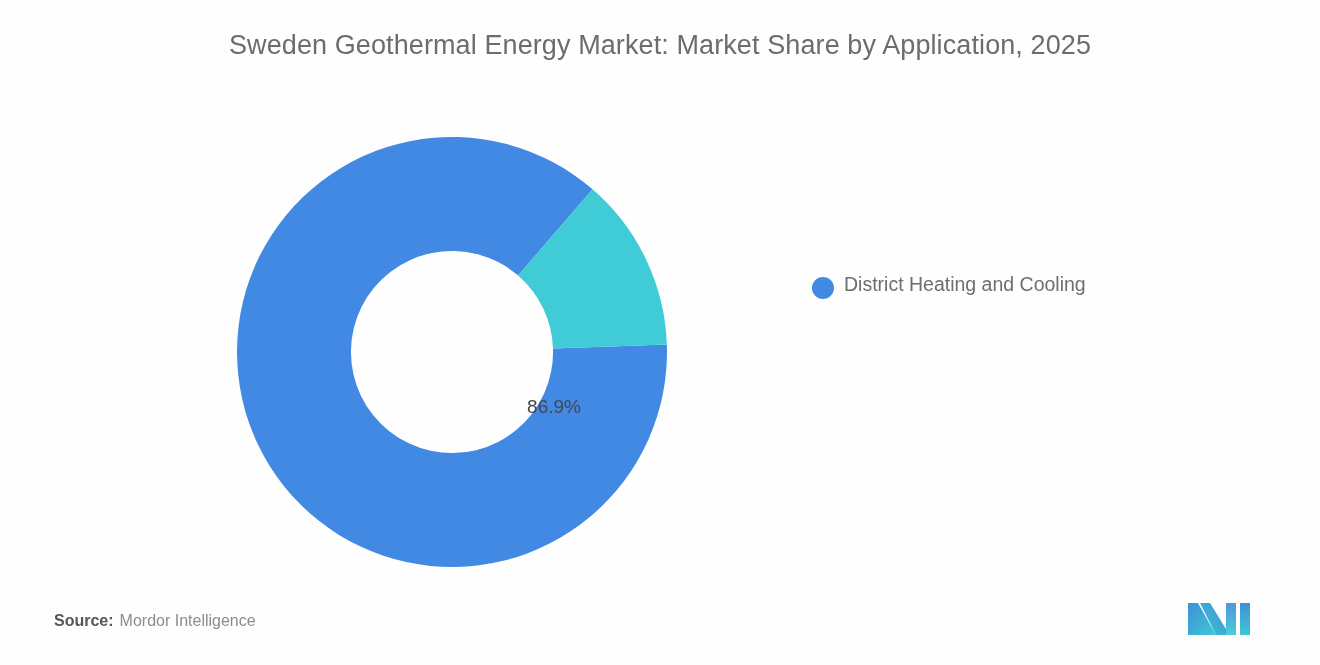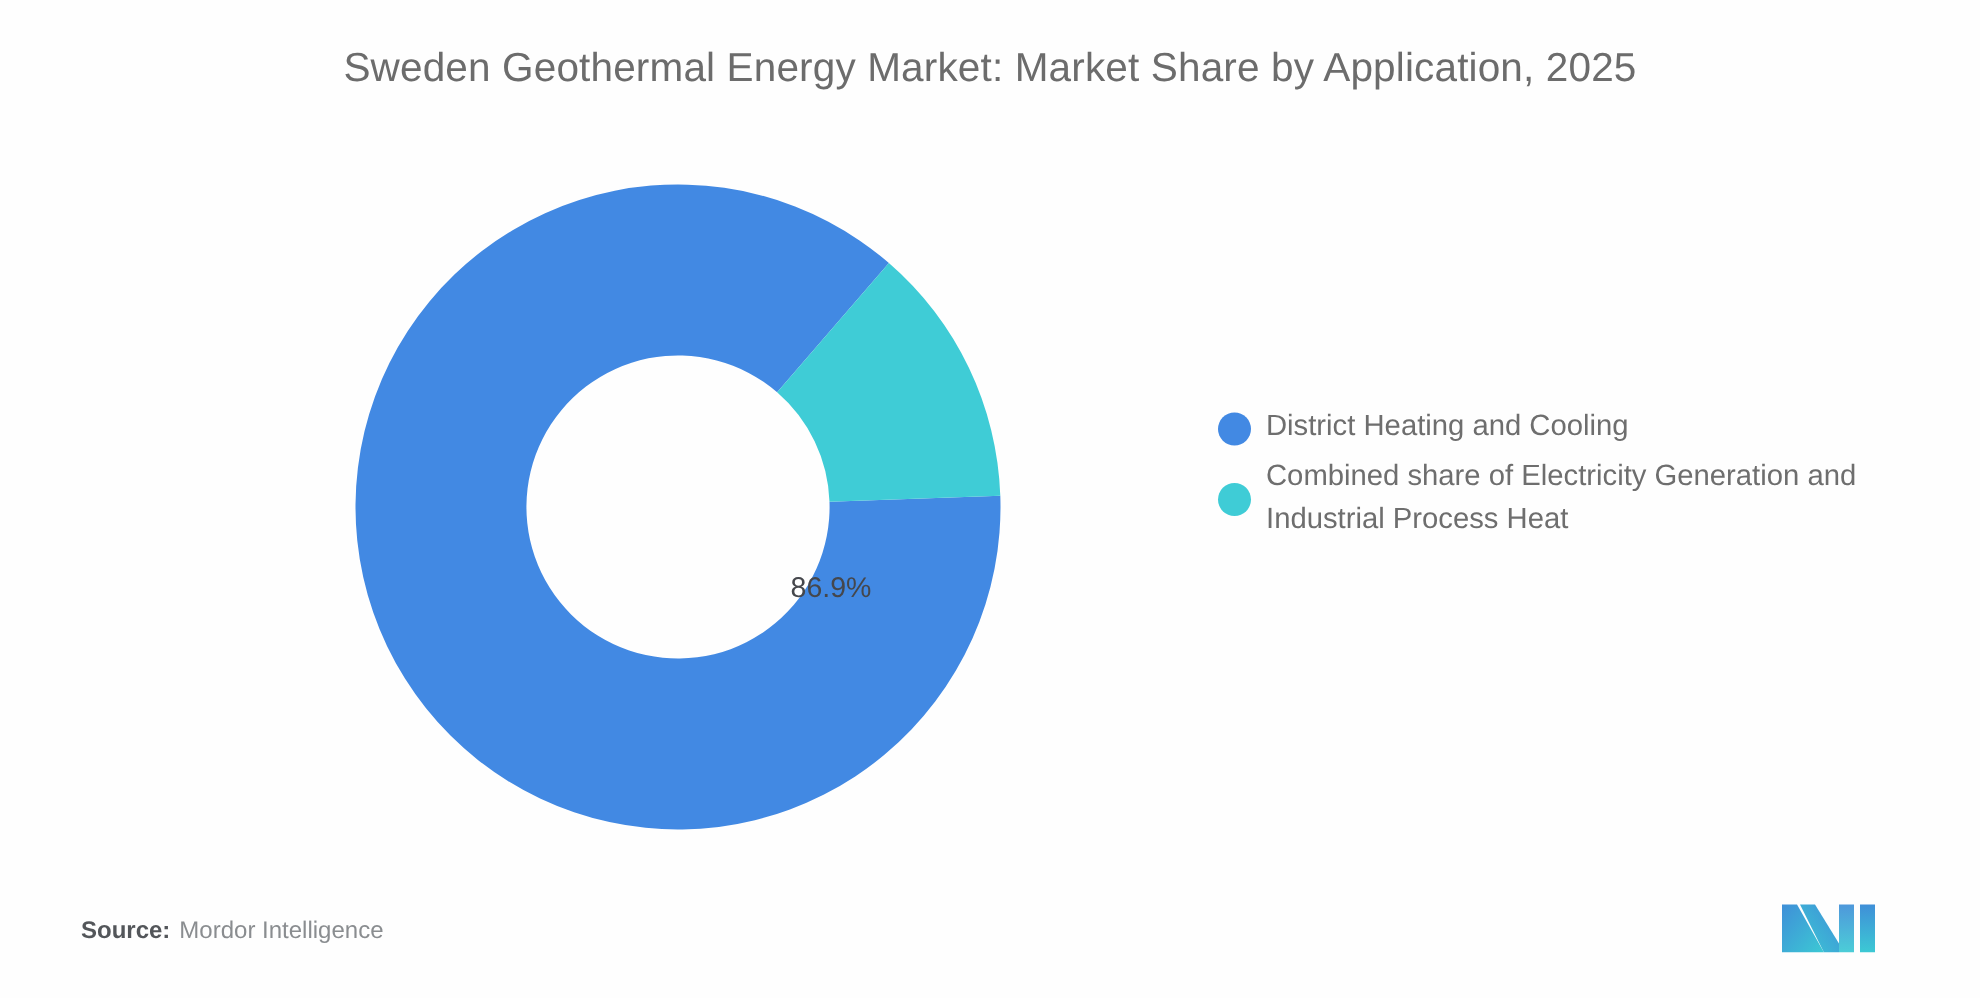--- a/index.html
+++ b/index.html
@@ -33,21 +33,21 @@
     font-weight: 400;
     color: #6c6c6c;
     letter-spacing: 0.1px;
     white-space: nowrap;
   }
 
   
   .donut-wrap {
     position: absolute;
     left: 234px;
-    top: 120px;
+    top: 134px;
     width: 436px;
     height: 436px;
   }
   .donut-svg {
     display: block;
     width: 436px;
     height: 436px;
   }
   .slice-label {
     position: absolute;
@@ -63,21 +63,21 @@
 
   
   .legend {
     position: absolute;
     left: 812px;
     top: 270px;
     width: 470px;
   }
   .legend-item {
     display: flex;
-    align-items: center;
+    align-items: flex-end;
     margin-bottom: 4px;
   }
   .legend-swatch {
     width: 22px;
     height: 22px;
     border-radius: 50%;
     flex: 0 0 22px;
     margin-top: 2px;
   }
   .legend-label {
@@ -131,24 +131,20 @@
         </g>
     </svg>
     <div class="slice-label">86.9%</div>
   </div>
 
   <div class="legend">
     <div class="legend-item">
       <span class="legend-swatch" style="background: rgb(66, 137, 227);"></span>
       <span class="legend-label">District Heating and Cooling</span>
     </div>
-    <div class="legend-item">
-      <span class="legend-swatch" style="background: rgb(63, 204, 214);"></span>
-      <span class="legend-label">Combined share of Electricity Generation and Industrial Process Heat</span>
-    </div>
   </div>
 
   <div class="source-line">
     <span class="source-key">Source:</span><span class="source-val">Mordor Intelligence</span>
   </div>
 
   <div class="brand-logo">
     <svg width="70" height="38" viewBox="0 0 70 38">
       <defs>
         <linearGradient id="lg1" x1="0" y1="0" x2="1" y2="1">

